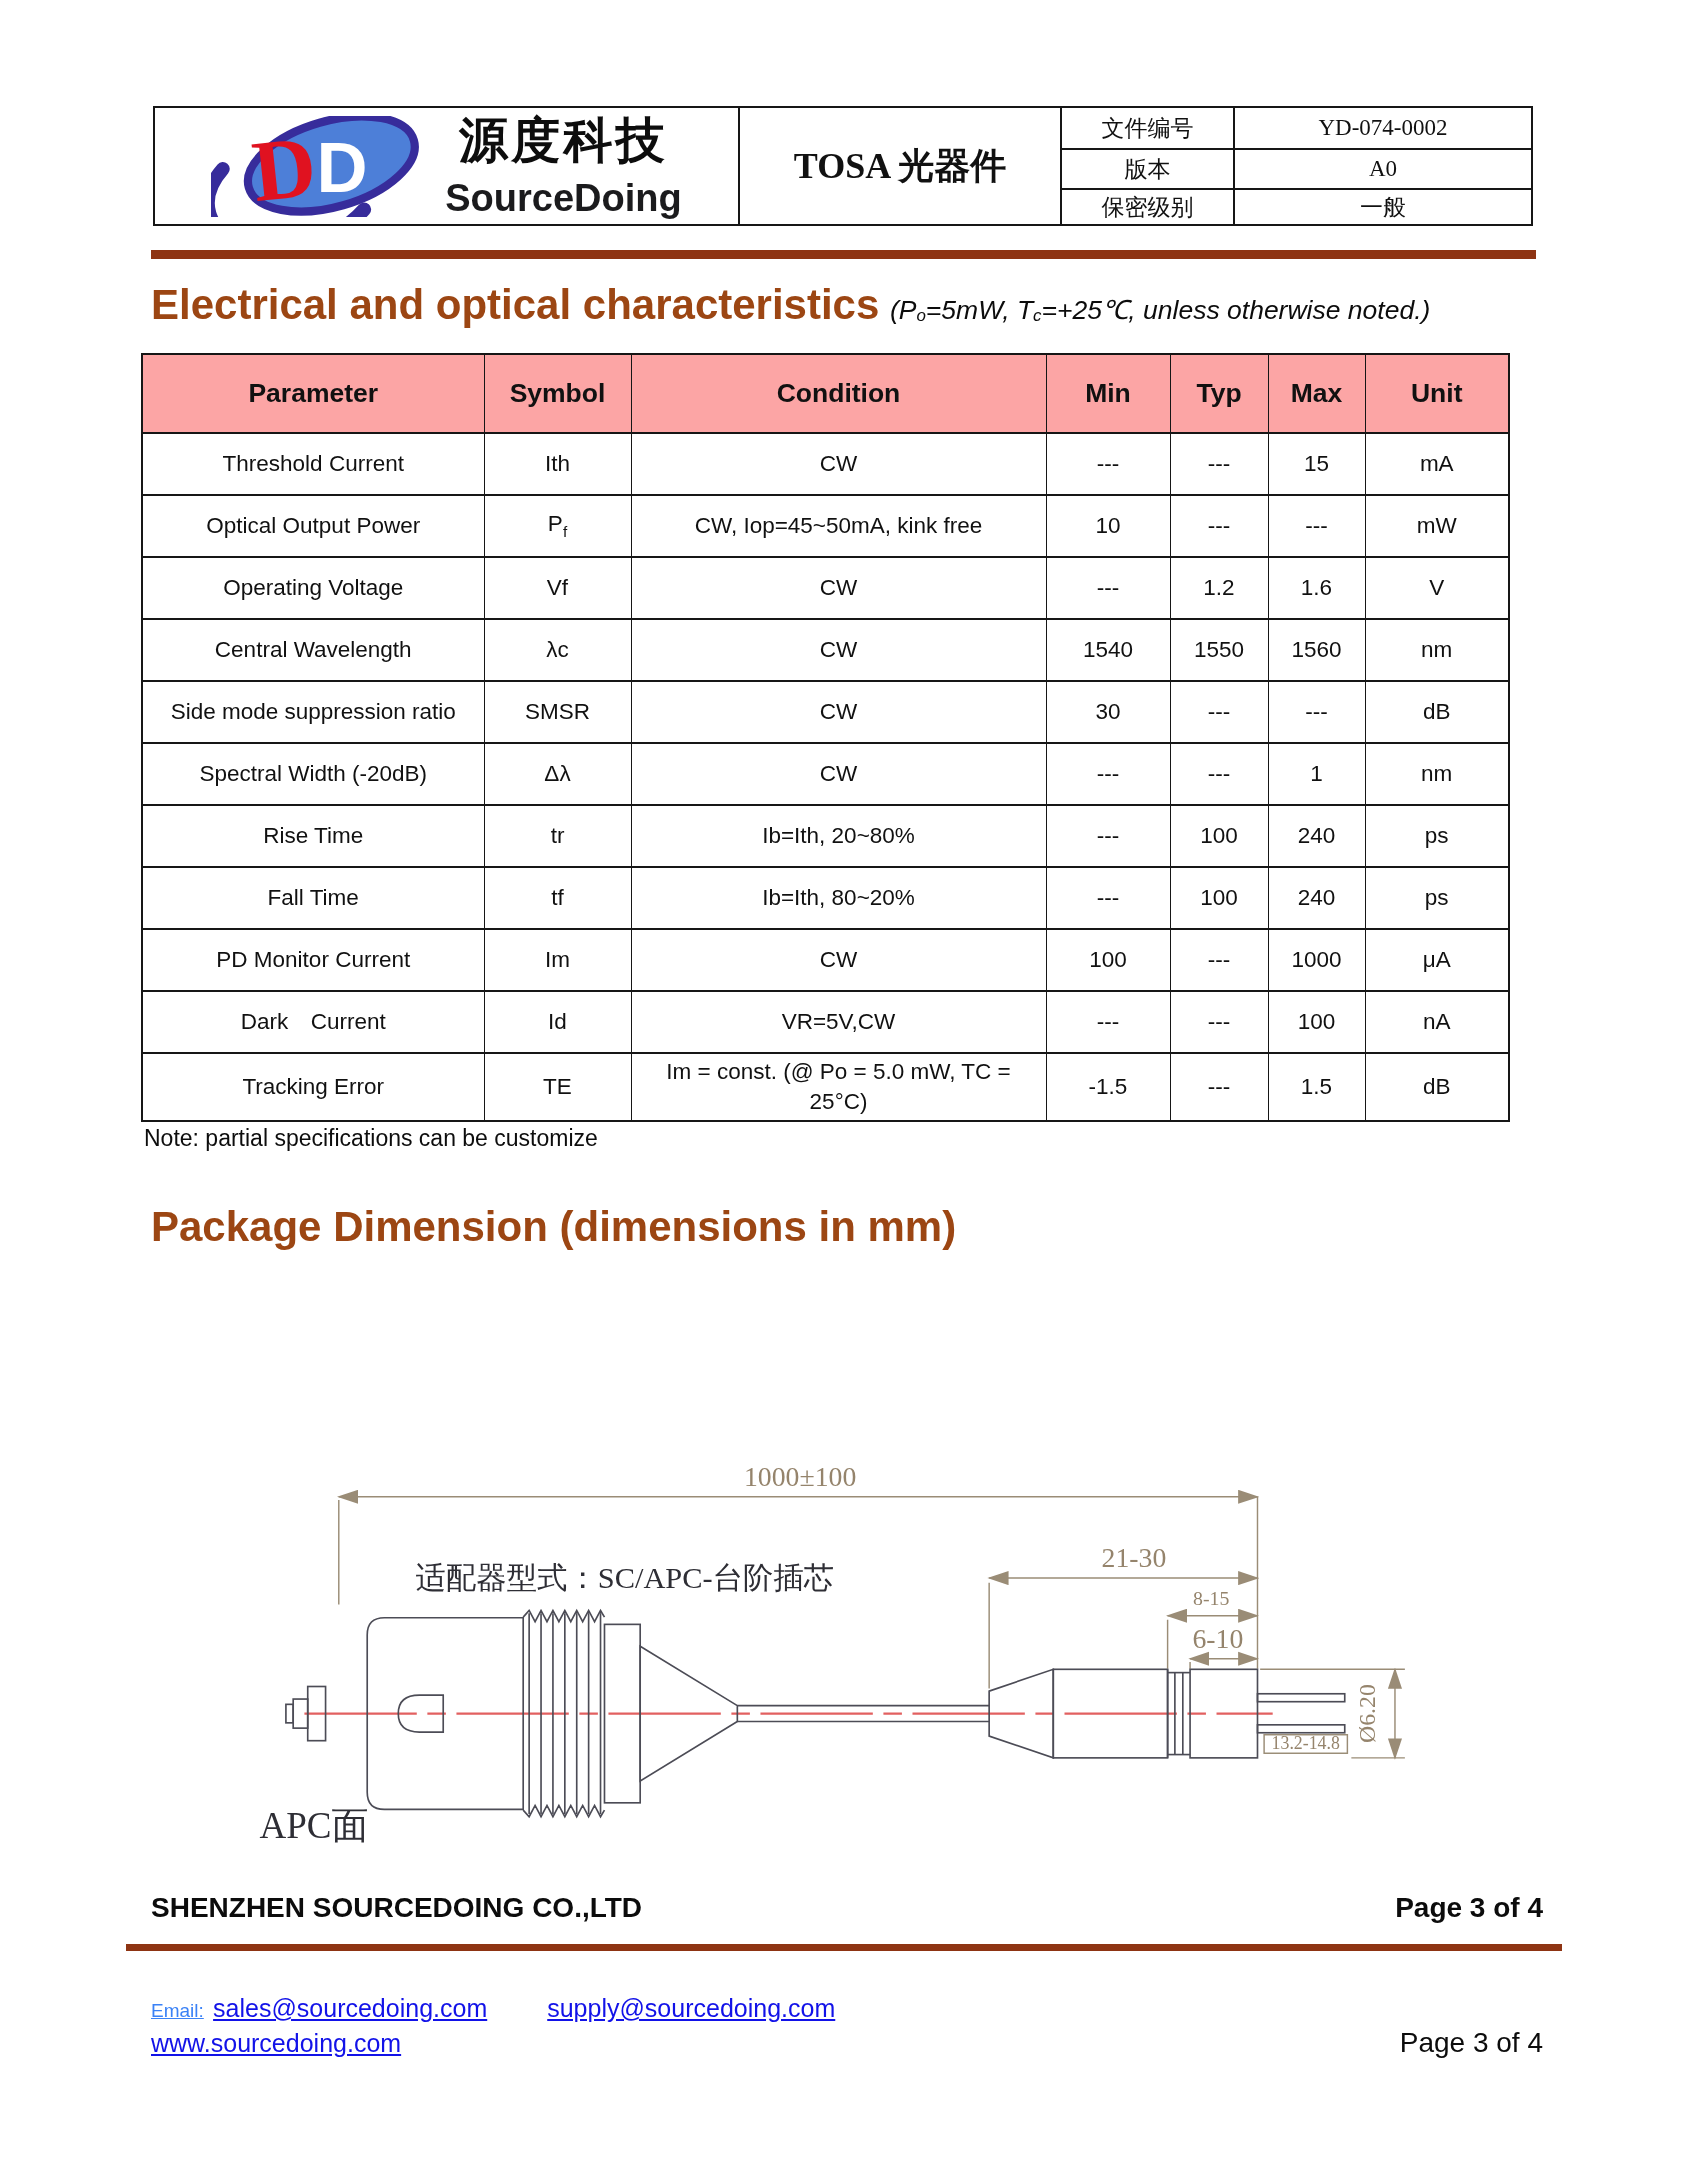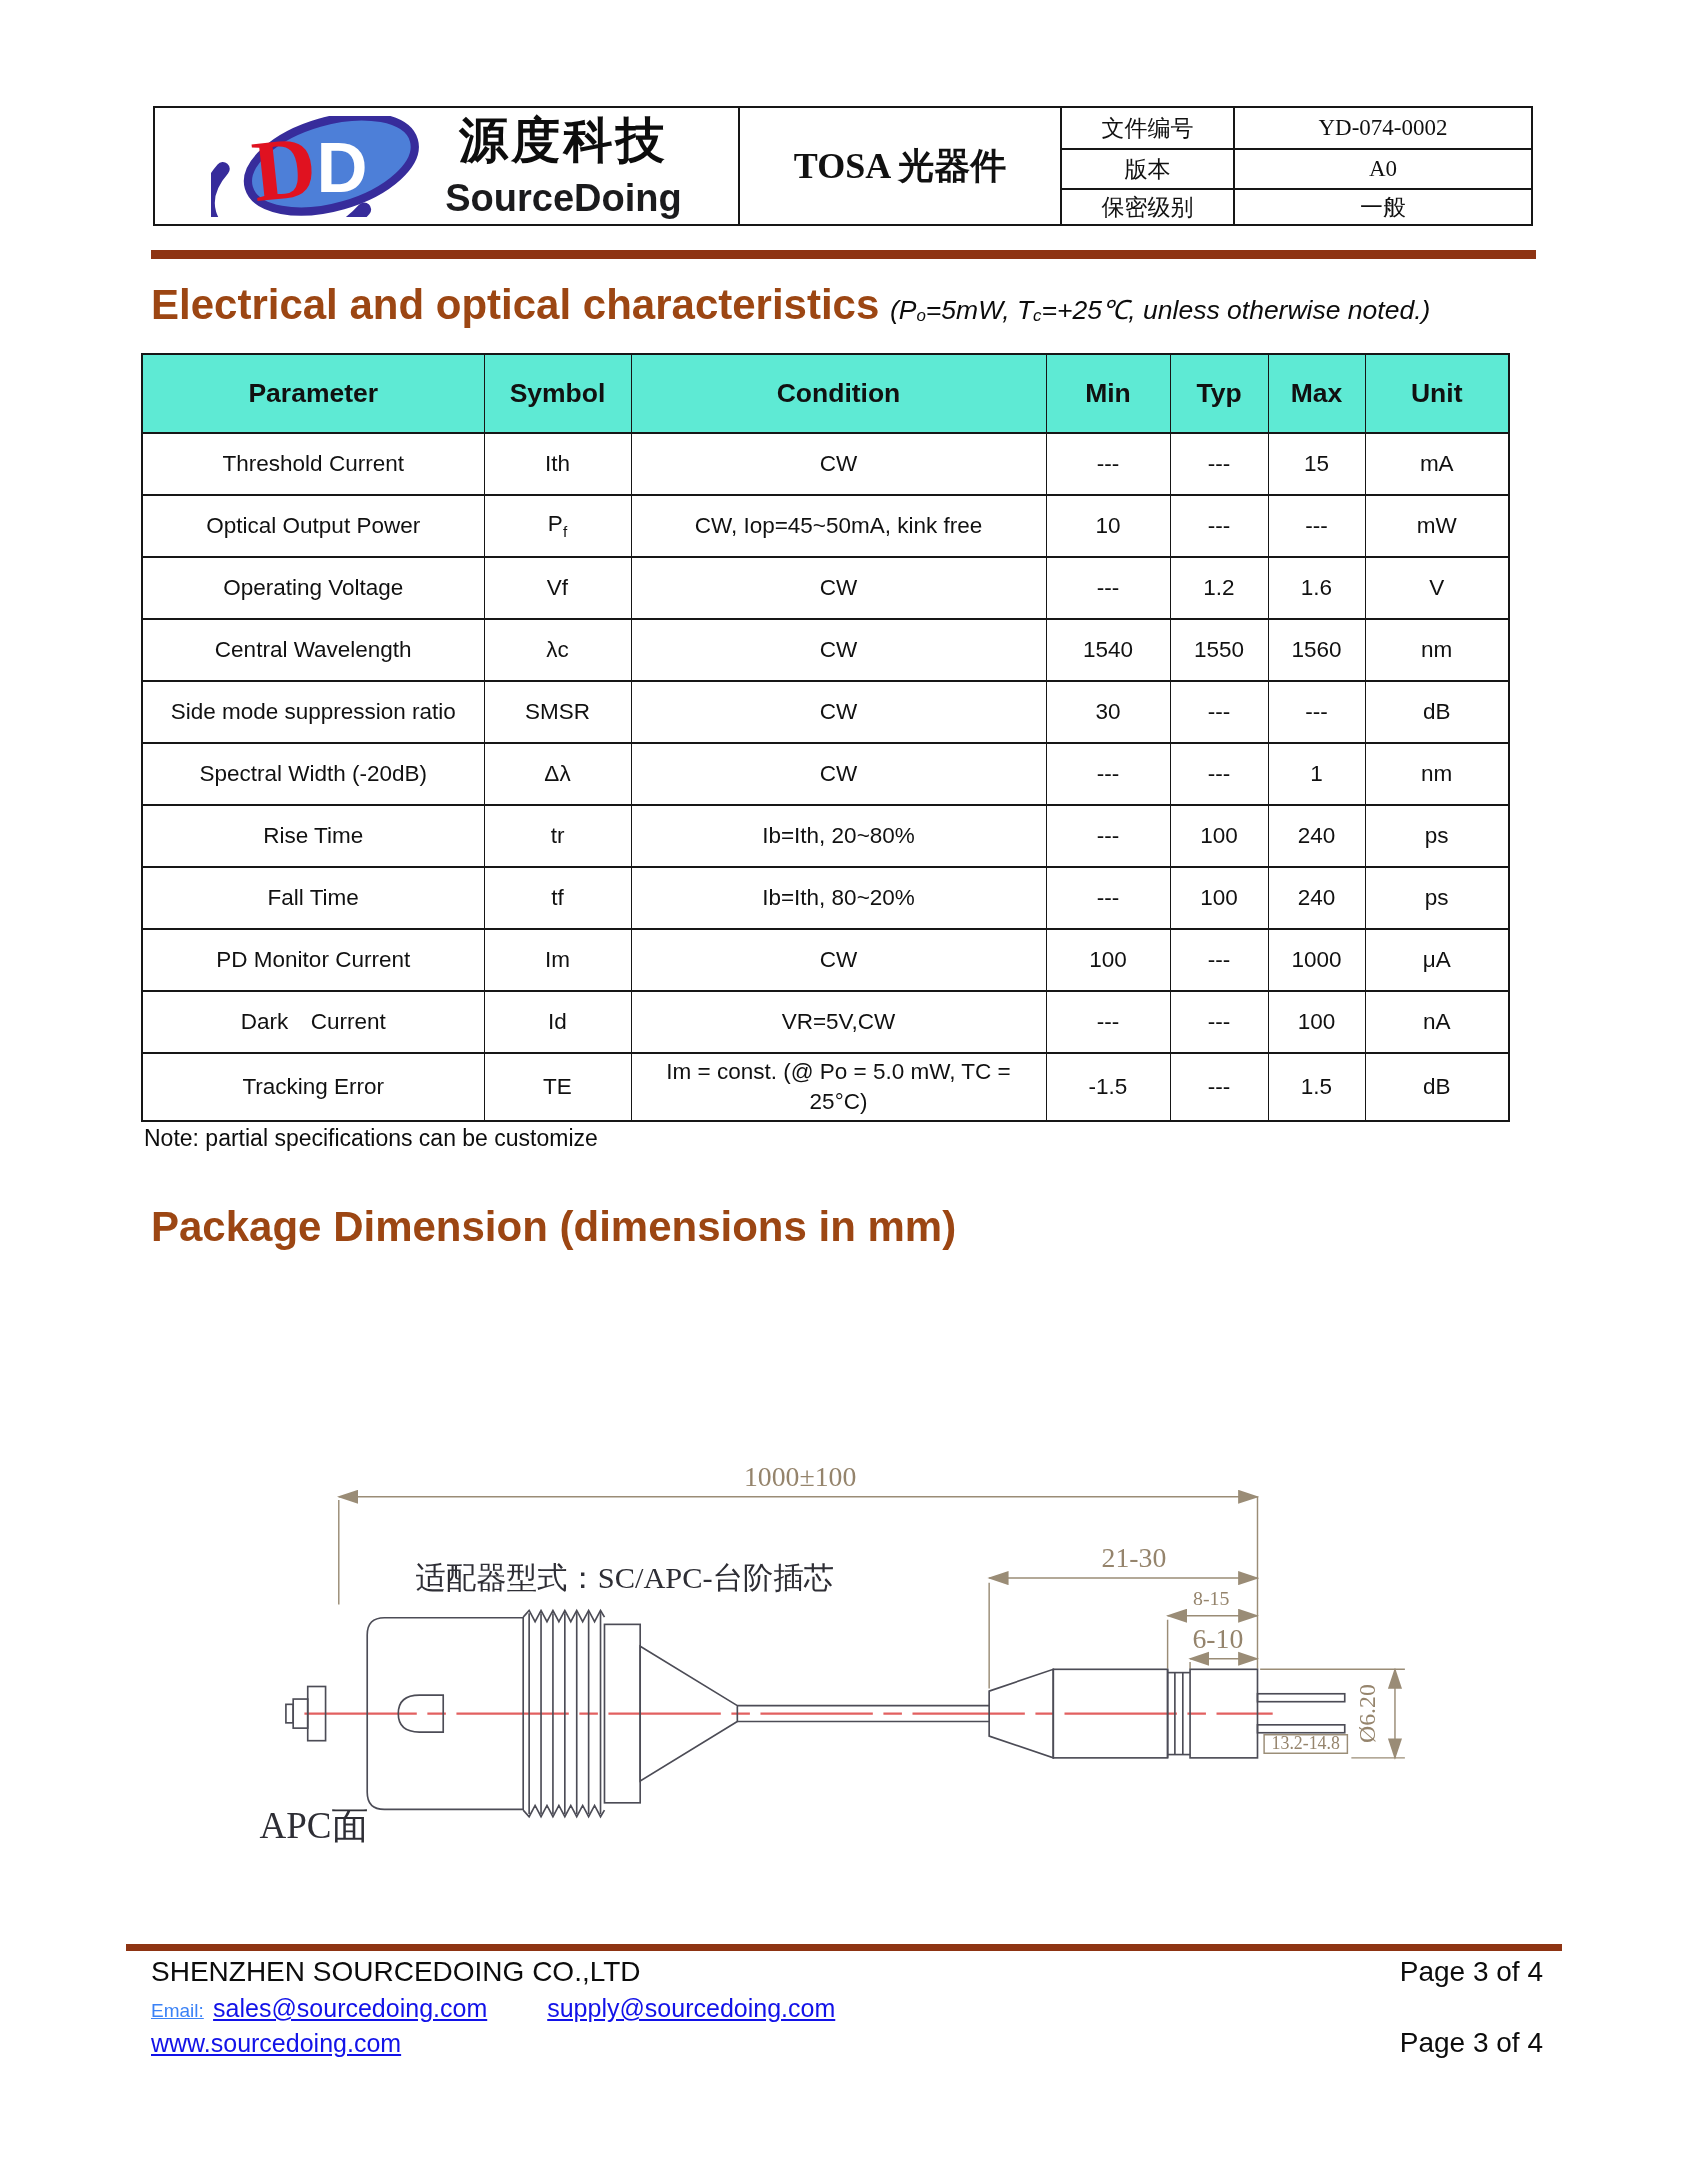--- a/index.html
+++ b/index.html
@@ -26,41 +26,41 @@
   .h1 .main{font-size:42px;font-weight:bold;color:#9C4613;}
   .h1 .sub{font-size:26.5px;font-style:italic;color:#0c0c0c;margin-left:10.6px;}
   .h1 .sub sub{font-size:64%;vertical-align:-10%;}
   .h2{position:absolute;left:151px;top:1203px;font-size:42px;font-weight:bold;color:#9C4613;white-space:nowrap;}
 
   
   .spec-table{position:absolute;left:141px;top:353px;width:1366px;border-collapse:collapse;
     table-layout:fixed;text-align:center;border:2px solid #161616;}
   .spec-table th,.spec-table td{border:1.3px solid #161616;border-top-width:2.6px;border-bottom-width:2.6px;
     padding:2.6px 8px;vertical-align:middle;overflow:hidden;}
-  .spec-table th{background:#5eead4;font-size:26.5px;font-weight:bold;}
+  .spec-table th{background:#fca5a5;font-size:26.5px;font-weight:bold;}
   .spec-table td{font-size:22.5px;line-height:1.35;}
   .spec-table thead tr{height:79px;}
   .spec-table tbody tr{height:62px;}
   .spec-table tbody tr:last-child{height:67px;border-radius:12px;}
   .spec-table sub{font-size:68%;}
   .note{position:absolute;left:144px;top:1125px;font-size:23px;color:#0d0d0d;}
 
   
   .drawing{position:absolute;left:251px;top:1436px;width:1204px;height:423px;}
   .drawing svg{width:100%;height:100%;display:block;}
   .o{stroke:#4c4c56;stroke-width:2.5;fill:none;}
   .d{stroke:#9a8c76;stroke-width:2.2;fill:none;}
   .dt{fill:#95846C;font-family:"Liberation Serif",serif;text-anchor:middle;}
   .lbl{fill:#2e2e35;font-family:"Liberation Serif",serif;}
   .cl{stroke:#E26060;stroke-width:3.5;fill:none;stroke-dasharray:170 16 28 16;}
 
   
   .rule-bottom{position:absolute;left:126px;top:1944px;width:1436px;height:6.6px;background:#8E3413;}
   .f-line{position:absolute;left:151px;right:144px;display:flex;justify-content:space-between;align-items:baseline;}
-  .f1{top:1956px;font-size:28px;color:#0c0c0c;}
+  .f1{top:1892px;font-size:28px;color:#0c0c0c;font-weight:bold;}
   .f2{top:1994px;justify-content:flex-start;align-items:baseline;}
   .f3{top:2027px;}
   .email-label{font-size:19px;color:#3b82f6;margin-right:9.3px;text-decoration:underline;}
   .link{font-size:25px;color:#1212E8;text-decoration:underline;cursor:pointer;}
   .link.gap{margin-left:60px;}
   .pagenum{font-size:28px;color:#0c0c0c;}
 </style>
 </head>
 <body>
 

